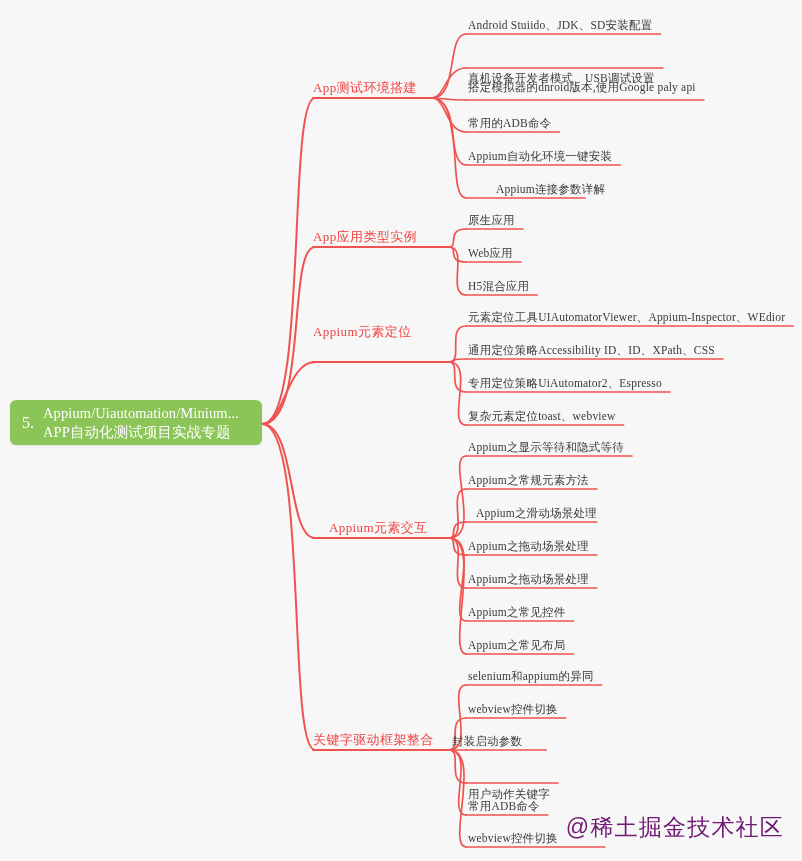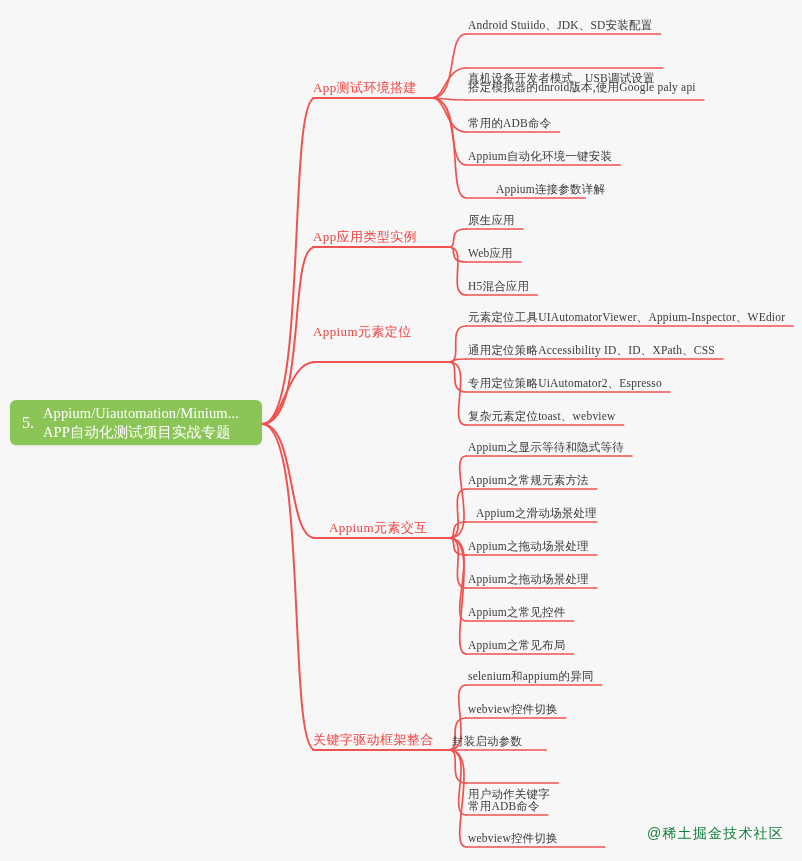--- a/index.html
+++ b/index.html
@@ -87,22 +87,22 @@
     white-space: nowrap;
     line-height: 14px;
     letter-spacing: 0.2px;
   }
 
   
   .watermark {
     position: absolute;
     right: 18px;
     bottom: 18px;
-    font-size: 14px;
-    color: #15803d;
+    font-size: 23px;
+    color: #701a75;
     letter-spacing: 1.2px;
     white-space: nowrap;
     font-family: "Liberation Sans", "DejaVu Sans", sans-serif;
     z-index: 6;
   }
 </style>
 </head>
 <body>
 
 <div id="canvas">

